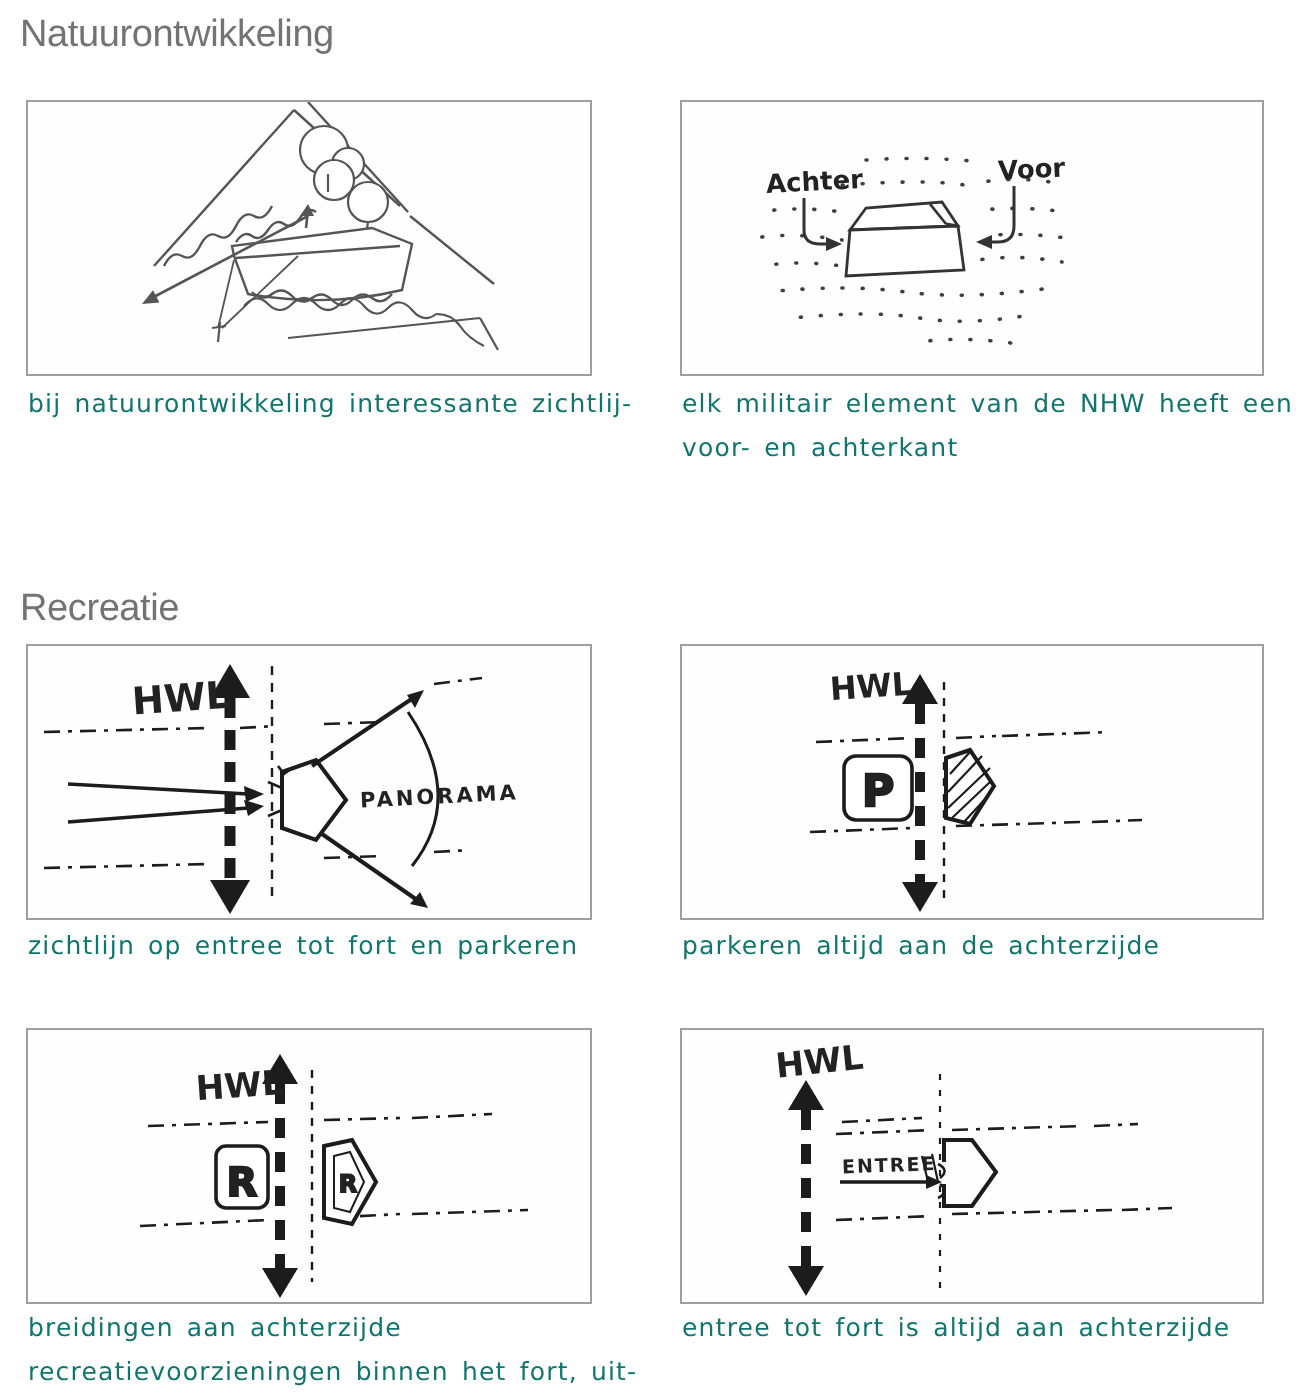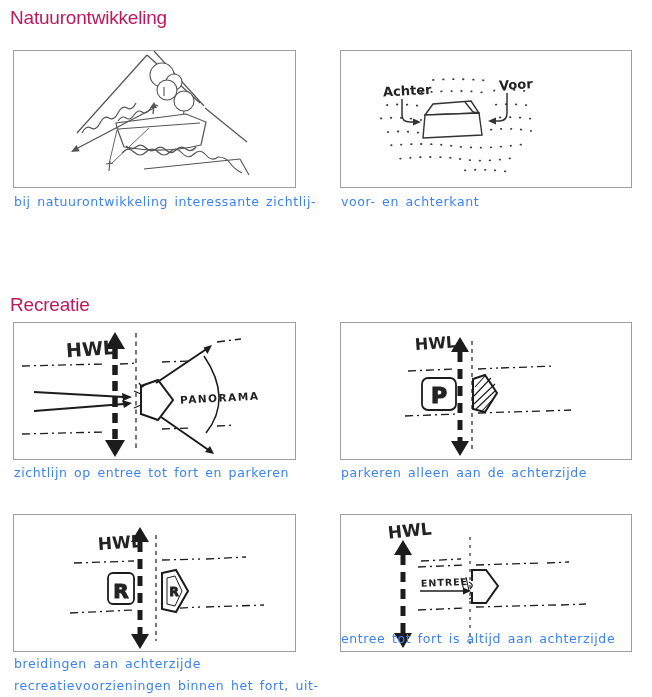--- a/index.html
+++ b/index.html
@@ -1,35 +1,35 @@
 <!DOCTYPE html>
 <html><head>
 <meta charset="utf-8">
 <style>
   html,body{margin:0;padding:0;background:#ffffff;}
   .page{position:relative;width:652px;height:697px;background:#fff;overflow:hidden;
         font-family:"Liberation Sans",sans-serif;}
   .section-title{position:absolute;margin:0;font-size:19px;font-weight:400;
-        color:#be185d;letter-spacing:-0.2px;}
+        color:#737373;letter-spacing:-0.2px;}
   #title-1{left:10px;top:7px;}
   #title-2{left:10px;top:264px;margin-top:30px;}
   .panel{position:absolute;margin:0;border:1px solid #9e9e9e;background:#fefefe;
         box-sizing:border-box;}
   .panel svg{display:block;}
   .pleft{left:13px;width:283px;}
   .pright{left:340px;width:292px;}
   .r1{top:50px;height:138px;}
   .r2{top:322px;height:138px;}
   .r3{top:514px;height:138px;}
   .caption{position:absolute;font-family:"DejaVu Sans",sans-serif;font-size:12.5px;
-        color:#3b82f6;letter-spacing:0.6px;word-spacing:2px;line-height:22px;
+        color:#0f766e;letter-spacing:0.6px;word-spacing:2px;line-height:22px;
         white-space:nowrap;}
   .c1{left:14px;top:191px;} .c2{left:341px;top:191px;}
   .c3{left:14px;top:462px;} .c4{341px;top:462px;left:341px;}
-  .c5{left:14px;top:653px;} .c6{left:341px;top:628px;text-align:right;}
+  .c5{left:14px;top:653px;} .c6{left:341px;top:653px;text-align:right;}
   svg text{font-family:"DejaVu Sans",sans-serif;fill:#222;}
   svg .hand{font-weight:bold;}
 </style>
 </head>
 <body>
 
 <div class="page">
 
   <h1 class="section-title" id="title-1">Natuurontwikkeling</h1>
 
@@ -109,20 +109,21 @@
       </g>
       <text class="hand" x="42" y="44" font-size="13" transform="rotate(-3 70 40)">Achter</text>
       <text class="hand" x="158" y="38" font-size="13" transform="rotate(-3 175 34)">Voor</text>
     </svg>
   </figure>
 
   <div class="caption c1">
     <div>bij natuurontwikkeling interessante zichtlij-</div>
   </div>
   <div class="caption c2">
+    <div>elk militair element van de NHW heeft een</div>
     <div>voor- en achterkant</div>
   </div>
 
   <h1 class="section-title" id="title-2">Recreatie</h1>
 
   <figure class="panel pleft r2">
     <svg width="281" height="136" viewBox="0 0 281 136">
       <g stroke="#1c1c1c">
         <path d="M101,26 L101,118" fill="none" stroke-width="5.5" stroke-dasharray="10 6"></path>
         <polygon points="101,9 91,26 111,26" fill="#1c1c1c" stroke="none"></polygon>
@@ -185,21 +186,21 @@
         <path d="M134,64 L144,53 M133,73 L150,55 M133,81 L154,61 M135,86 L154,68 M141,88 L152,76" stroke-width="1.1"></path>
       </g>
       <text class="hand" x="74" y="26" font-size="16" fill="#111" transform="rotate(-4 90 22)">HWL</text>
     </svg>
   </figure>
 
   <div class="caption c3">
     <div>zichtlijn op entree tot fort en parkeren</div>
   </div>
   <div class="caption c4">
-    <div>parkeren alleen aan de achterzijde</div>
+    <div>parkeren altijd aan de achterzijde</div>
   </div>
 
   <figure class="panel pleft r3">
     <svg width="281" height="136" viewBox="0 0 281 136">
       <g stroke="#1c1c1c">
         <path d="M126,27 L126,119" fill="none" stroke-width="5" stroke-dasharray="10 7"></path>
         <polygon points="126,12 117,27 135,27" fill="#1c1c1c" stroke="none"></polygon>
         <polygon points="126,134 117,119 135,119" fill="#1c1c1c" stroke="none"></polygon>
       </g>
       <path d="M142,20 L142,126" fill="none" stroke="#1c1c1c" stroke-width="1.2" stroke-dasharray="4 4"></path>

